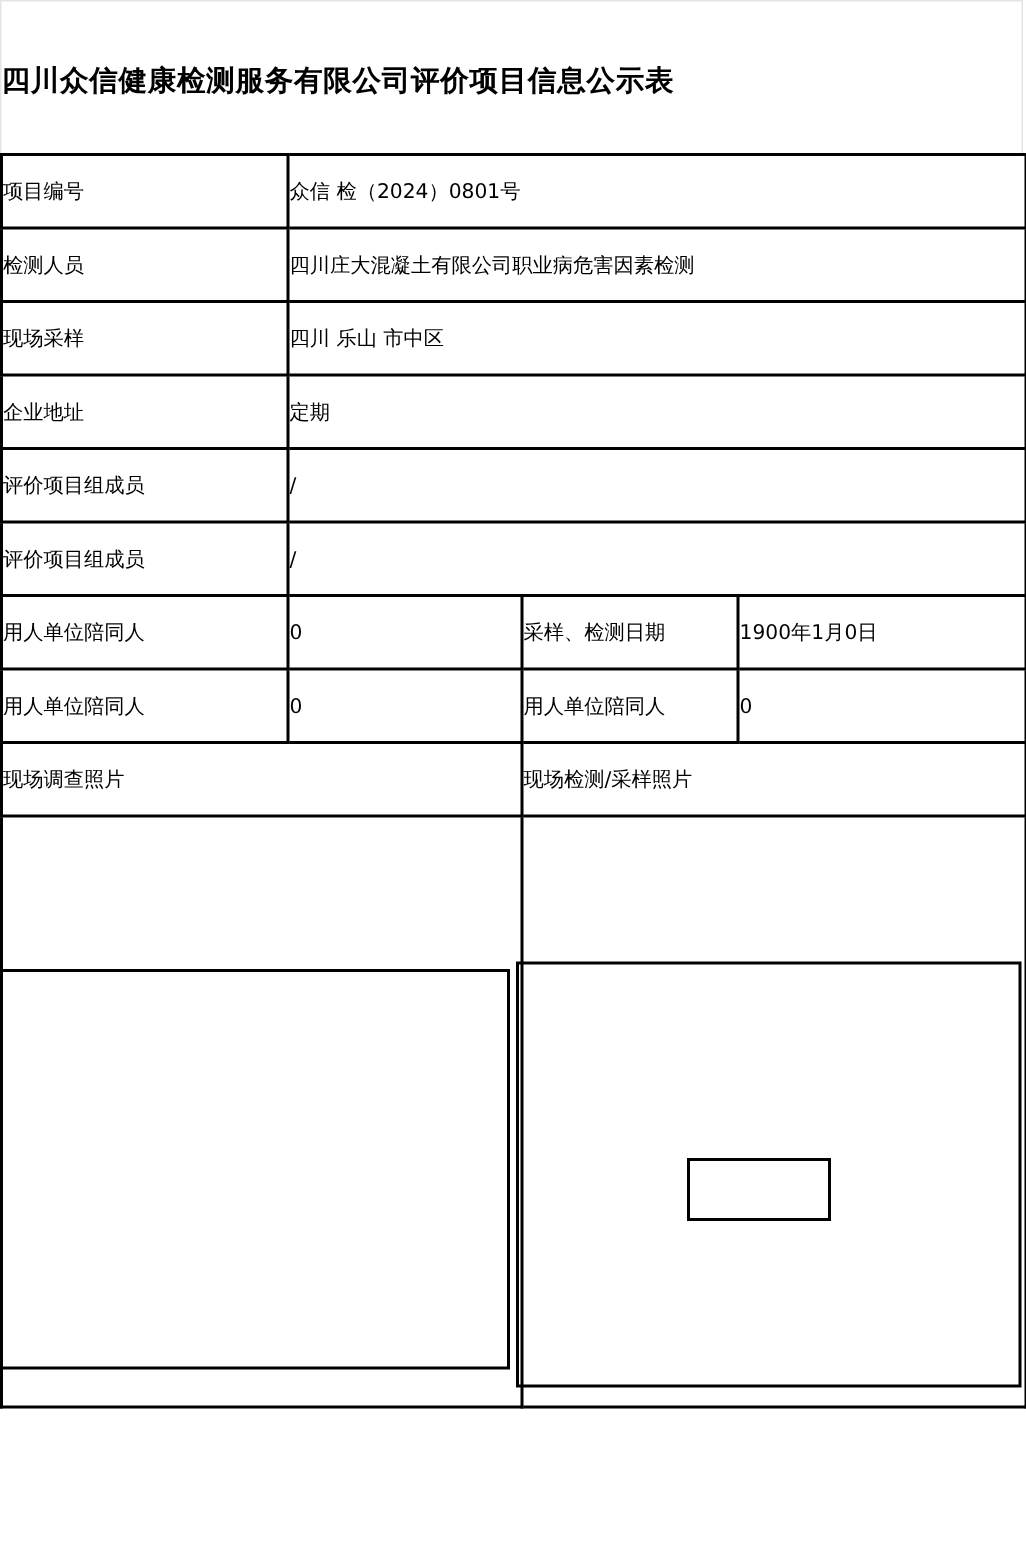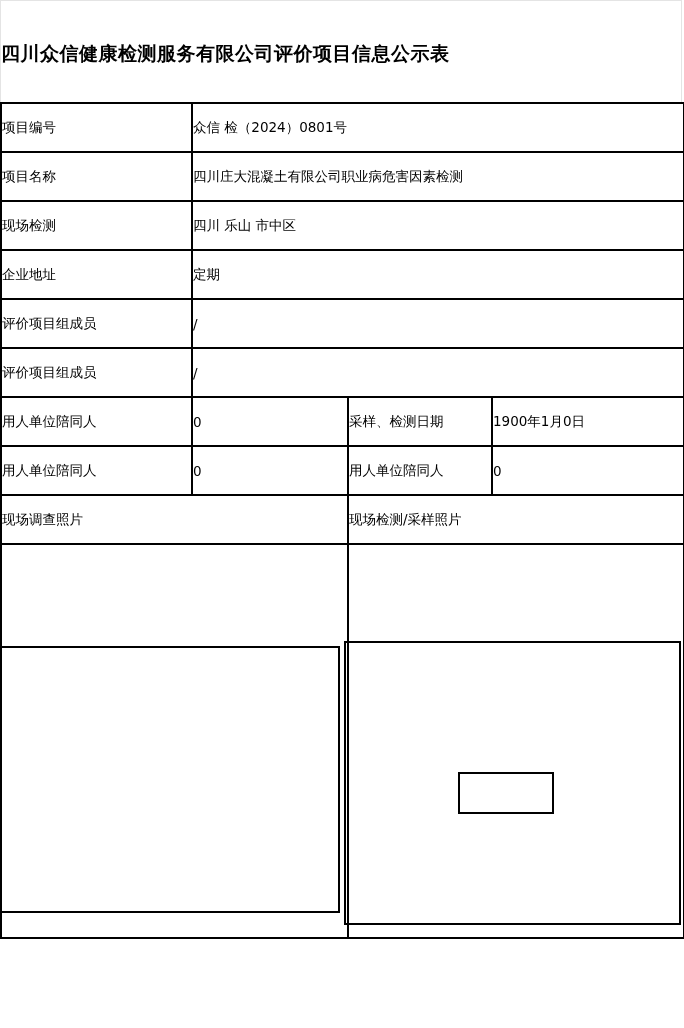--- a/index.html
+++ b/index.html
@@ -34,25 +34,25 @@
     <col style="width:156px">
     <col style="width:144px">
     <col style="width:192px">
   </colgroup>
   <tbody>
       <tr>
     <td>项目编号</td>
     <td colspan="3">众信 检（2024）0801号</td>
   </tr>
   <tr>
-    <td>项目名称</td>
+    <td>检测人员</td>
     <td colspan="3">四川庄大混凝土有限公司职业病危害因素检测</td>
   </tr>
   <tr>
-    <td>现场检测</td>
+    <td>现场采样</td>
     <td colspan="3">四川 乐山 市中区</td>
   </tr>
   <tr>
     <td>企业地址</td>
     <td colspan="3">定期</td>
   </tr>
   <tr>
     <td>评价项目组成员</td>
     <td colspan="3">/</td>
   </tr>

